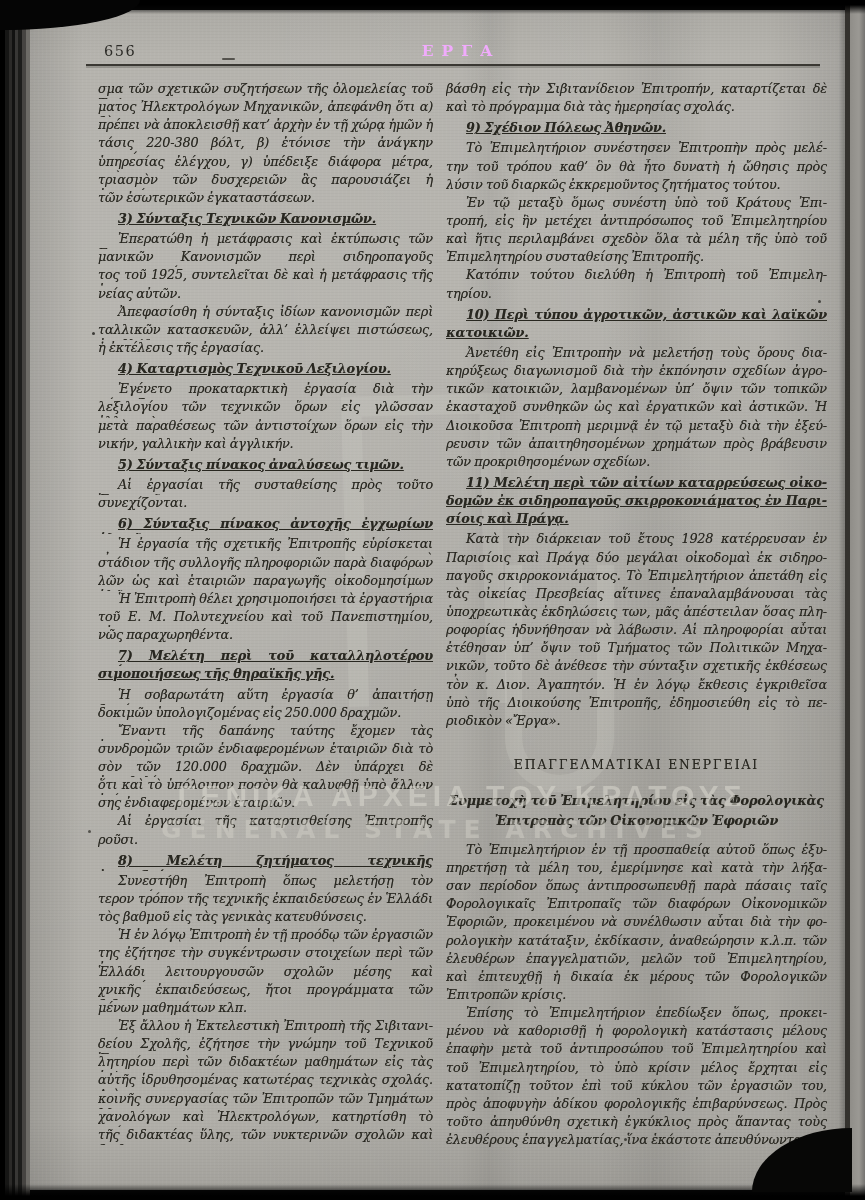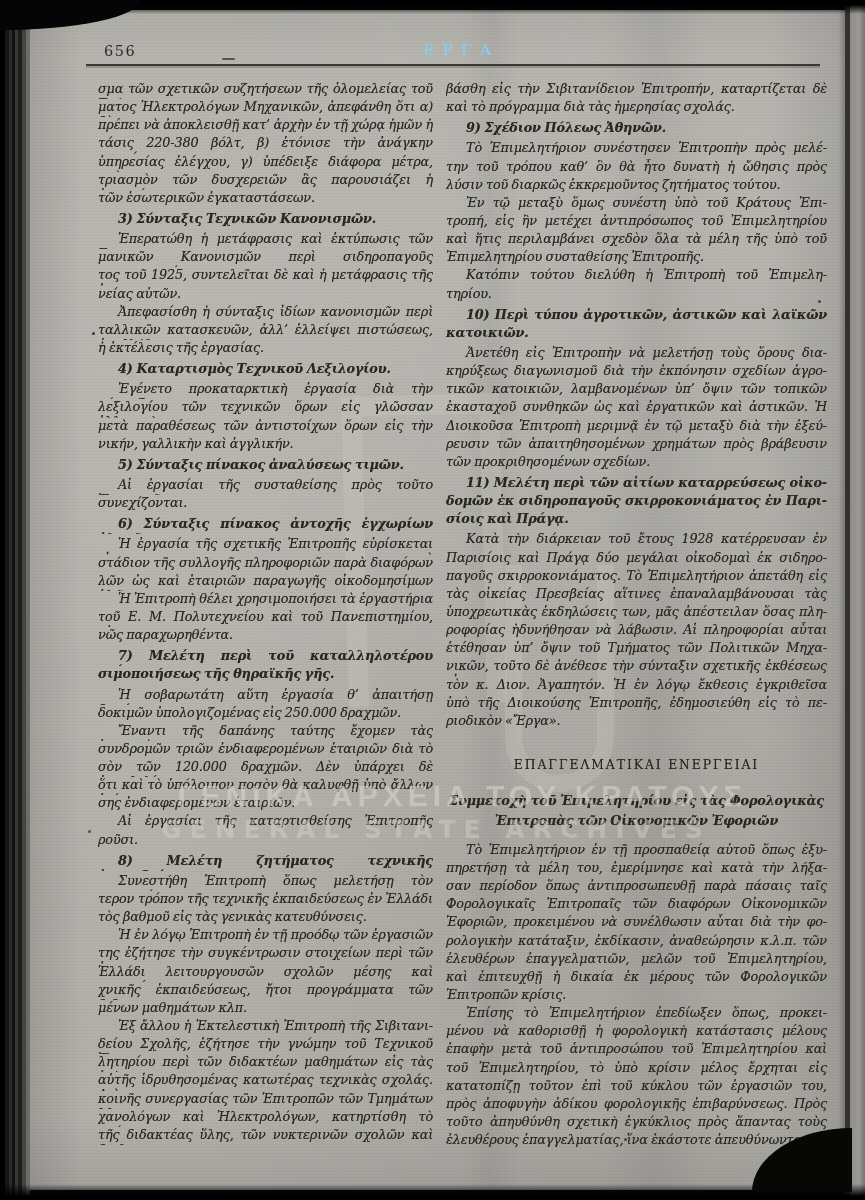--- a/index.html
+++ b/index.html
@@ -36,34 +36,34 @@
       repeating-linear-gradient(90deg, rgba(255,255,255,0.03) 0 1px, transparent 1px 4px);}
   .fold{position:absolute;top:10px;height:1180px;pointer-events:none;
     background:linear-gradient(90deg,transparent,rgba(0,0,0,0.05),transparent);}
   .fold.f1{left:600px;width:110px;}
   .fold.f2{left:460px;width:60px;}
   .speck{position:absolute;left:92px;top:332px;width:3px;height:3px;border-radius:50%;
     background:#3c3b37;box-shadow:726px -32px 0 #45443f, 532px 806px 0 #45443f, -4px 498px 0 0 #54534d;}
   
   .pagenum{position:absolute;left:104px;top:43px;font-size:14.5px;letter-spacing:1.5px;color:#2c2b27;}
   .runtitle{position:absolute;left:461px;top:41px;transform:translateX(-50%);
-    font-size:15.5px;font-weight:normal;letter-spacing:8px;color:#7dd3fc;}
+    font-size:15.5px;font-weight:bold;letter-spacing:8px;color:#f0abfc;}
   .smudge{position:absolute;left:222px;top:58px;width:13px;height:2px;background:#55534e;border-radius:1px;}
   .rule{position:absolute;left:86px;top:64px;width:734px;height:2px;background:#3a3833;
     box-shadow:0 2px 0 rgba(90,88,82,0.35);}
   
   .col{position:absolute;top:81px;font-size:12.8px;font-style:italic;color:#282720;
     letter-spacing:-0.15px;word-spacing:-0.5px;text-shadow:0 0 0.5px rgba(40,39,32,0.55);}
   #col-left{left:98px;width:335px;}
   #col-right{left:446px;width:381px;}
   .ln{height:18.15px;overflow:hidden;text-align:justify;}
   .ln.j{text-align-last:justify;}
   .ln.ind{text-indent:20px;}
   .block.heading{margin:3px 0 2px;}
-  .block.heading .ln{font-weight:bold;}
+  .block.heading .ln{font-weight:bold;text-decoration:underline;}
   .block.center_caps{margin:27px 0 10px;}
   .block.center_caps .ln{font-style:normal;letter-spacing:2px;font-size:12.3px;
     text-align:center;text-align-last:center;height:19px;}
   .block.center_sub{margin:16px 0 9px;}
   .block.center_sub .ln{font-weight:bold;text-align:center;text-align-last:center;height:20px;}
   
   .wm{position:absolute;pointer-events:none;mix-blend-mode:lighten;}
   .wm-greek{left:462px;top:779px;transform:translateX(-50%);white-space:nowrap;
     font-family:Liberation Sans, sans-serif;font-weight:bold;font-size:30px;letter-spacing:5px;
     color:#d8d6cd;opacity:0.55;}

